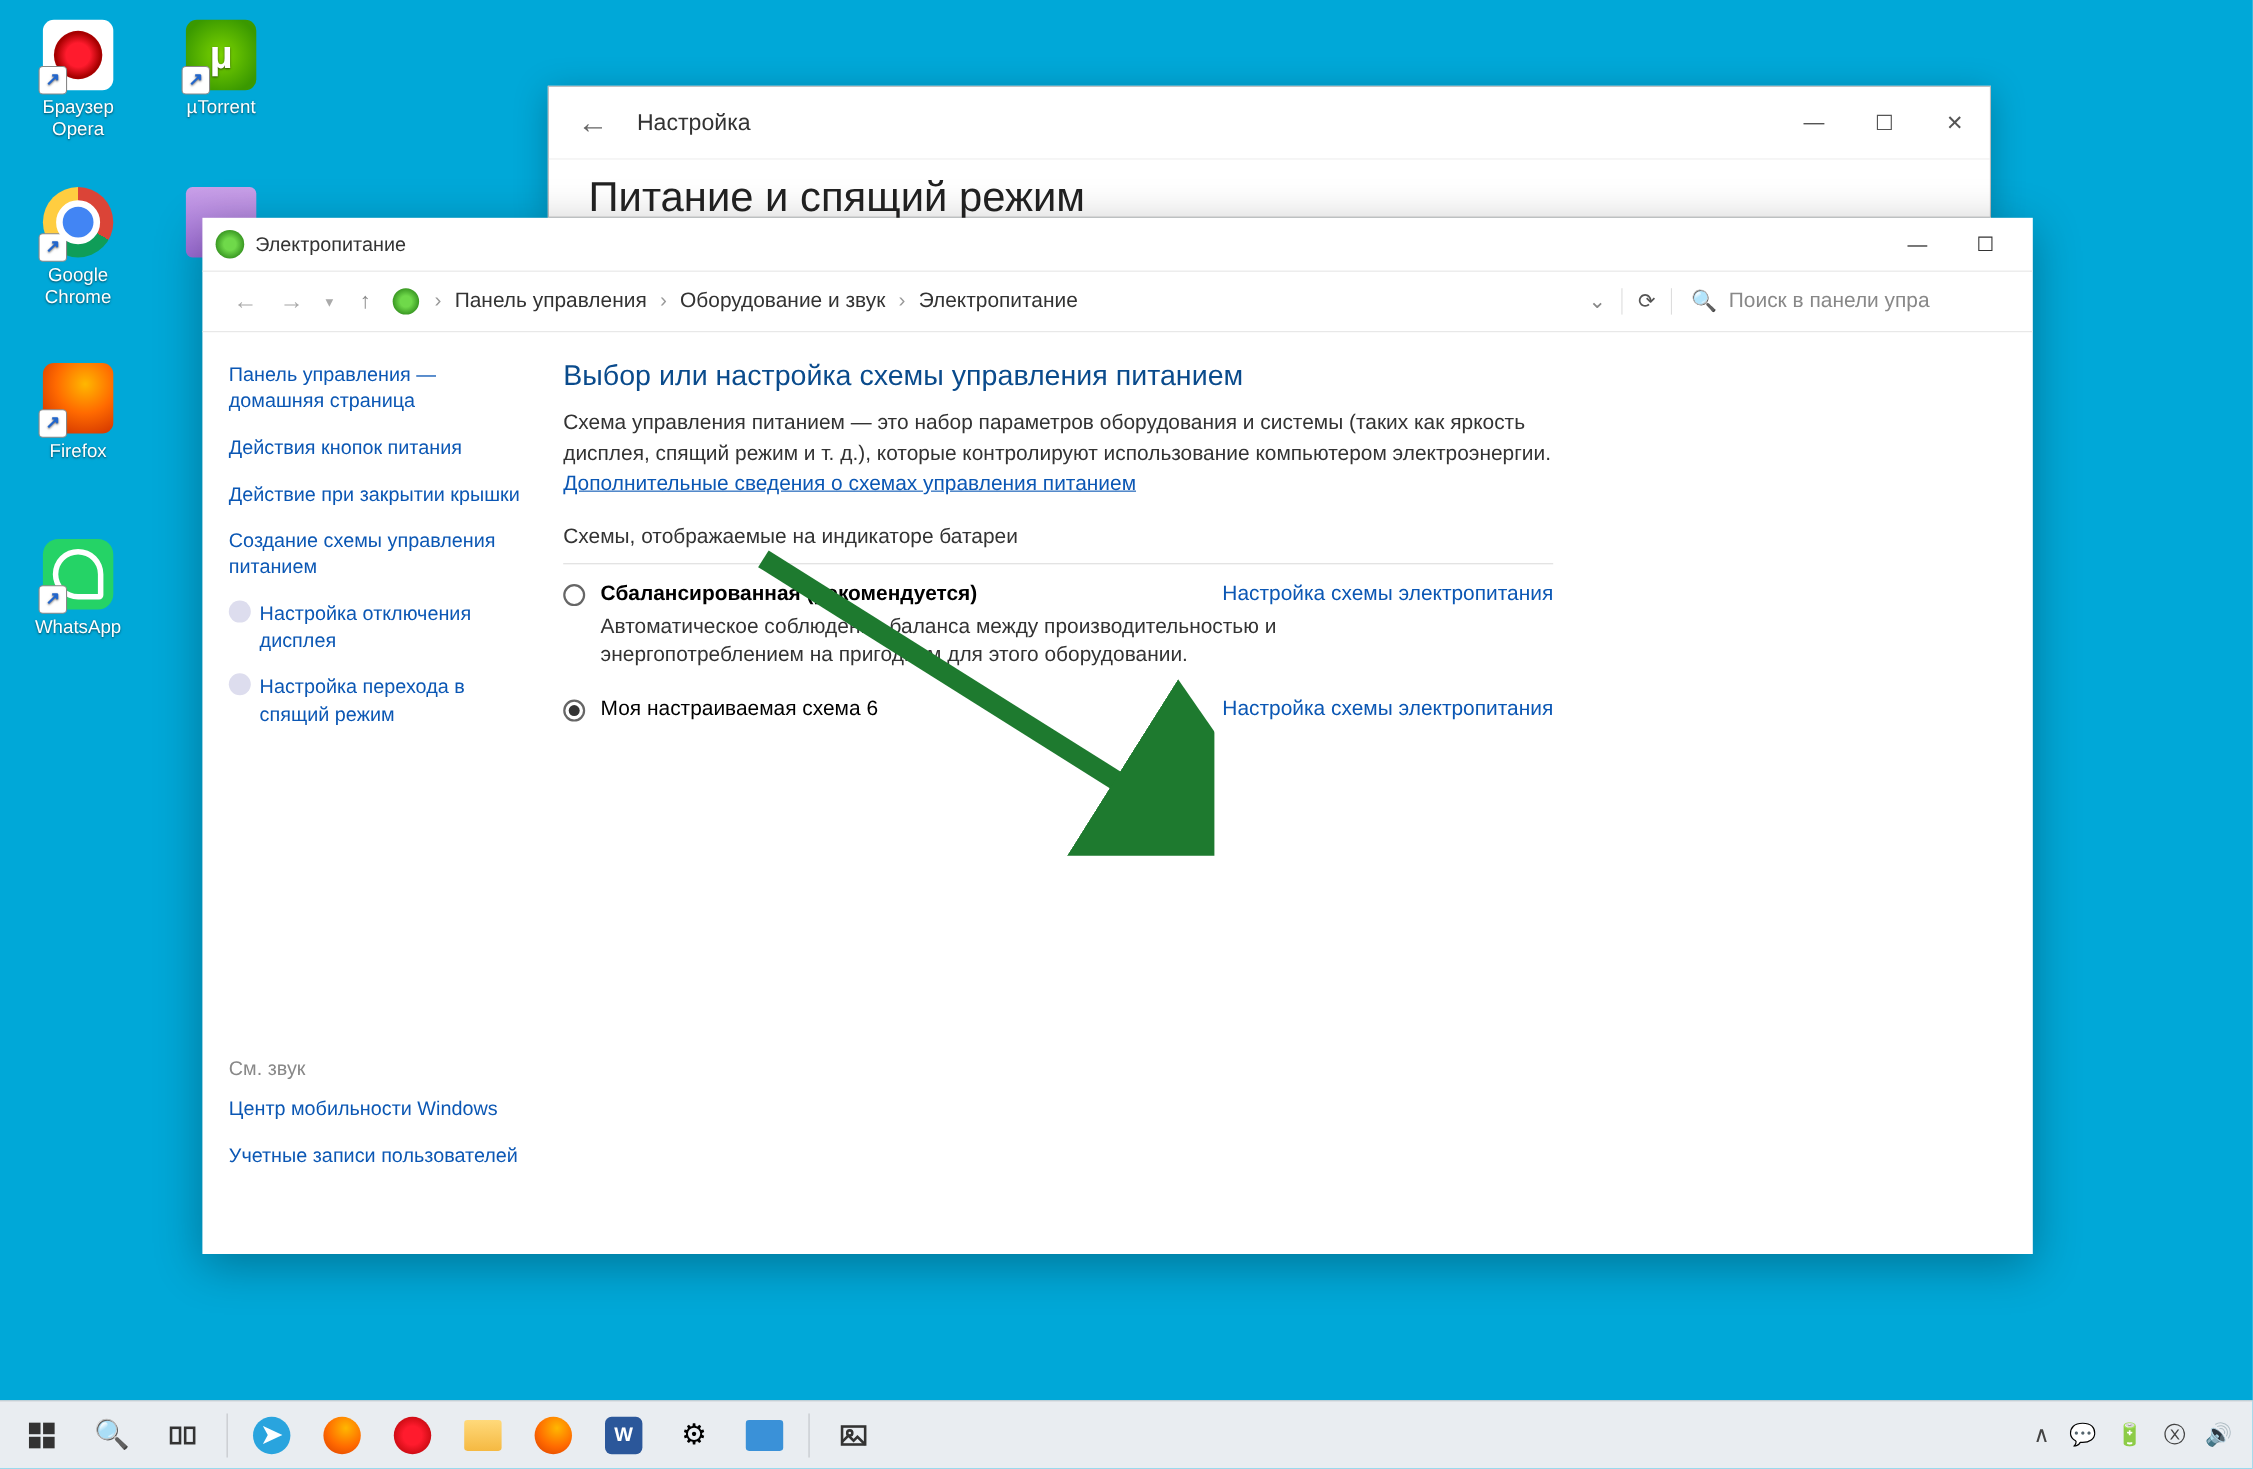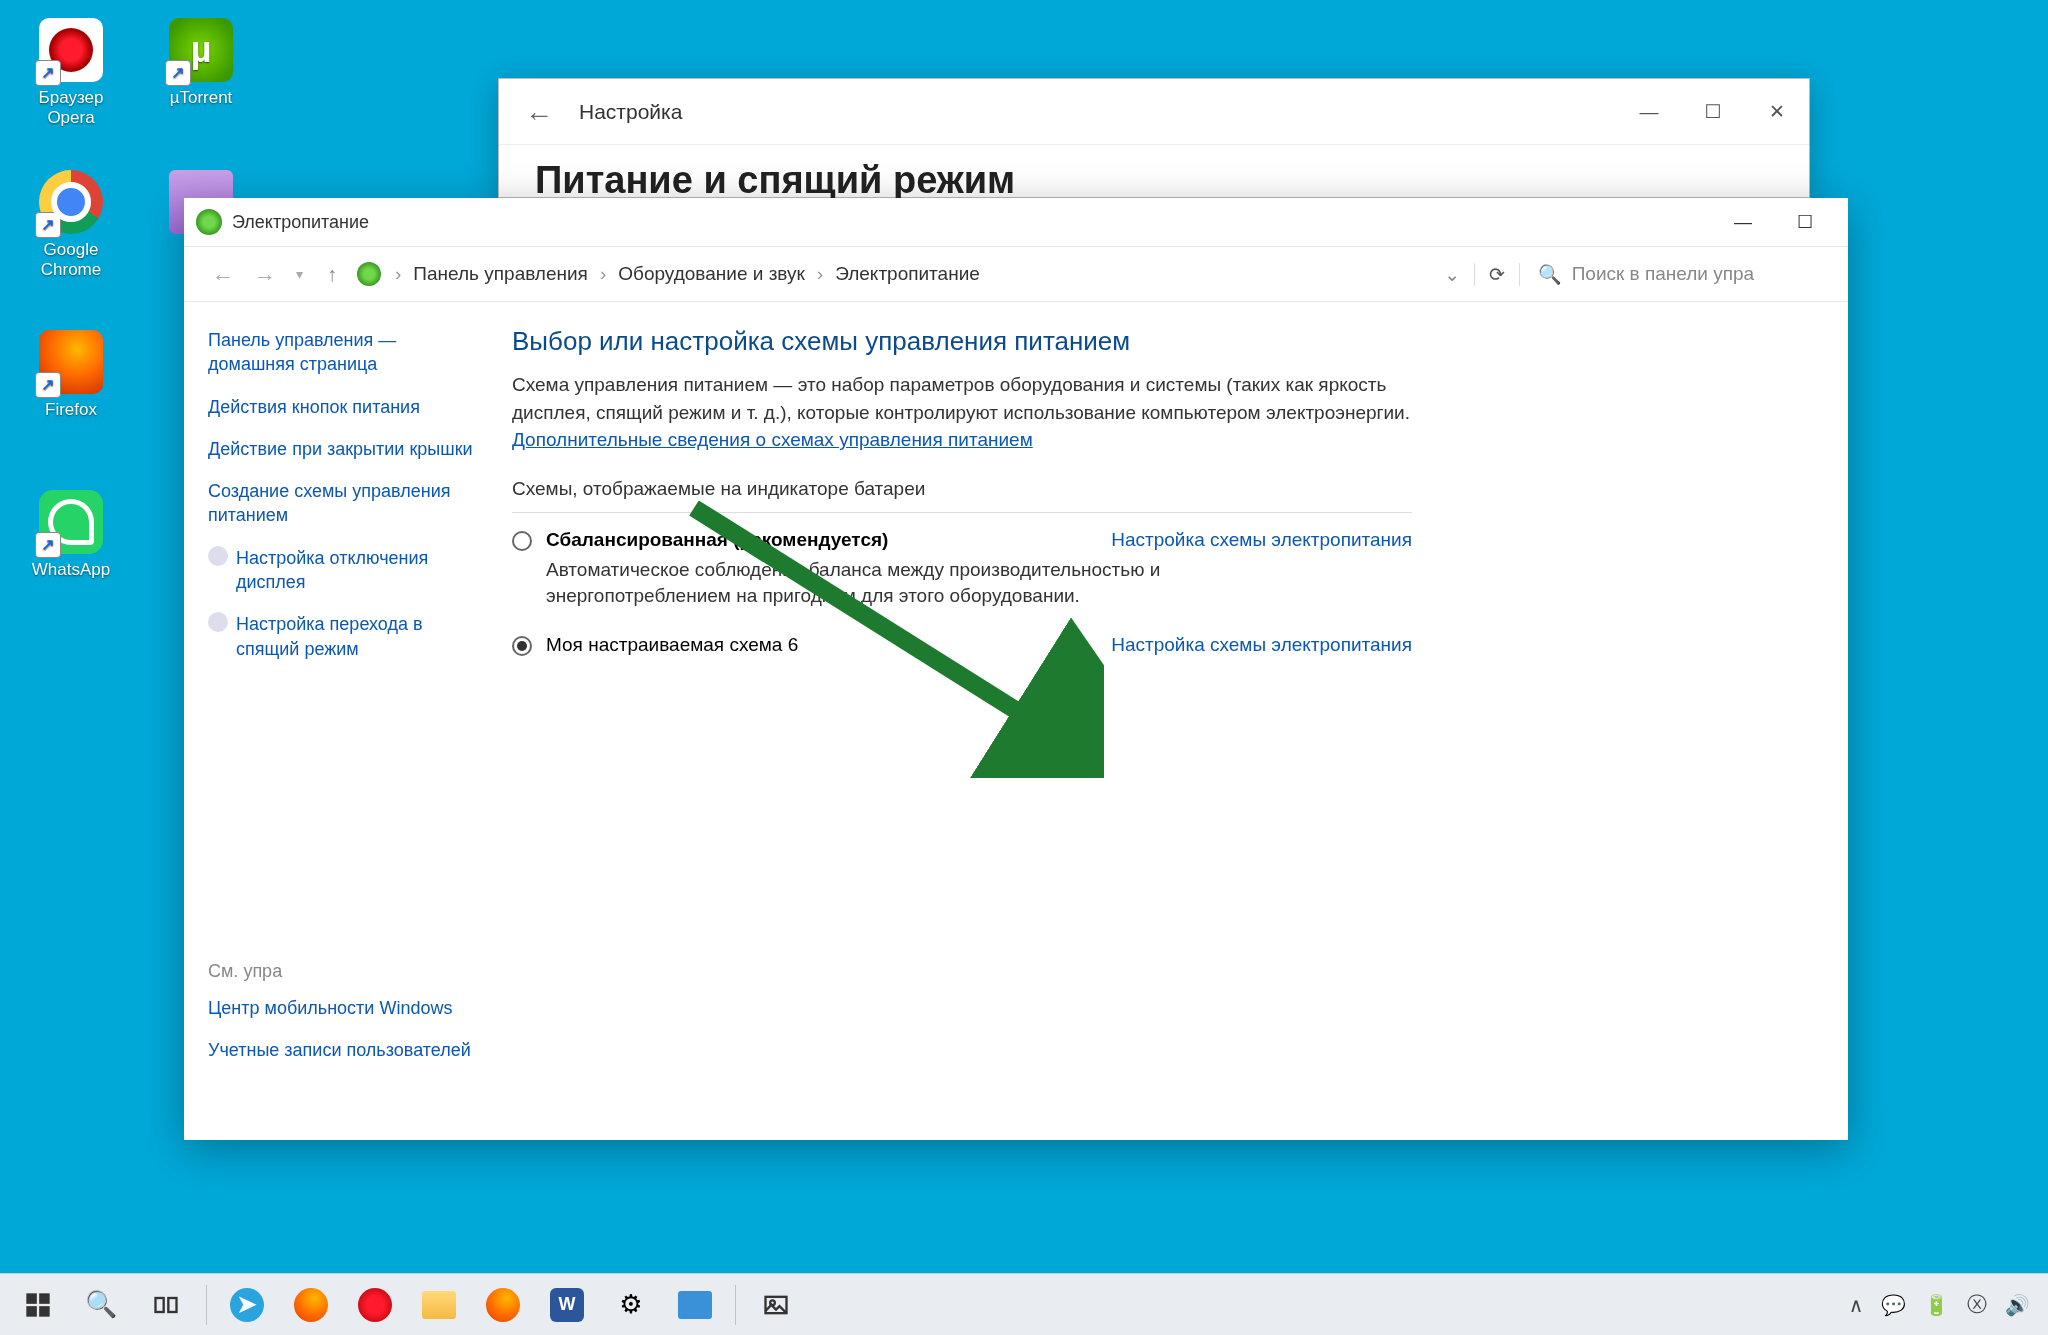--- a/index.html
+++ b/index.html
@@ -18,21 +18,21 @@
    .ic.ff{background:radial-gradient(circle at 60% 30%,#ffb700 0%,#ff6a00 45%,#d93d00 80%);} 
    .ic.wa{background:#25d366;border-radius:14px;} .ic.wa::before{content:"";width:36px;height:36px;border:5px solid #fff;border-radius:50%;border-bottom-right-radius:4px;}
 
   
   .win-settings { position:absolute; left:498px; top:78px; width:1312px; height:120px; background:#fff; border:1px solid #bbb; box-shadow:0 6px 30px rgba(0,0,0,.25); }
   .ws-titlebar{height:66px;display:flex;align-items:center; border-bottom:1px solid #eee;}
   .ws-back{width:80px;text-align:center;color:#666;font-size:28px;}
   .ws-title{flex:1;color:#333;font-size:21px;}
   .ws-ctrls{display:flex;}
   .ws-ctrls div{width:64px;height:46px;display:flex;align-items:center;justify-content:center;color:#555;}
-  .ws-body{padding:14px 36px;color:#222;font-size:38px;font-weight:700;}
+  .ws-body{padding:14px 36px;color:#222;font-size:38px;font-weight:400;}
 
   
   .win-power { position:absolute; left:148px; top:198px; right:12px; width:1664px; height:942px; background:#fff; box-shadow:0 10px 40px rgba(0,0,0,.3);margin-left:36px; }
   .wp-titlebar{height:48px;display:flex;align-items:center;padding:0 12px;}
   .wp-title-ic{width:26px;height:26px;border-radius:50%;background:radial-gradient(circle,#6fd94a 30%,#2e8a1a 80%);margin-right:10px;}
   .wp-title{flex:1;font-size:18px;color:#333;}
   .wp-ctrls{display:flex;gap:0;}
   .wp-ctrls div{width:62px;height:42px;display:flex;align-items:center;justify-content:center;color:#333;font-size:18px;}
   .wp-nav{height:56px;display:flex;align-items:center;padding:0 18px;border-top:1px solid #e6e6e6;border-bottom:1px solid #e6e6e6;}
   .wp-nav .nav-arrow{color:#aaa;font-size:22px;padding:0 10px;}
@@ -166,21 +166,21 @@
       <a>Действие при закрытии крышки</a>
       <a>Создание схемы управления питанием</a>
       <a class="with-ic">
           <span class="sic"></span>
           <span>Настройка отключения дисплея</span>
         </a>
       <a class="with-ic">
           <span class="sic"></span>
           <span>Настройка перехода в спящий режим</span>
         </a>
-      <div class="wp-see">См. упра</div>
+      <div class="wp-see">См. звук</div>
       <a>Центр мобильности Windows</a>
       <a>Учетные записи пользователей</a>
     </div>
     <div class="wp-main">
       <div class="wp-h1">Выбор или настройка схемы управления питанием</div>
       <div class="wp-desc">
         <span>Схема управления питанием — это набор параметров оборудования и системы (таких как яркость дисплея, спящий режим и т. д.), которые контролируют использование компьютером электроэнергии.</span>
         <br>
         <a class="wp-link">Дополнительные сведения о схемах управления питанием</a>
       </div>

